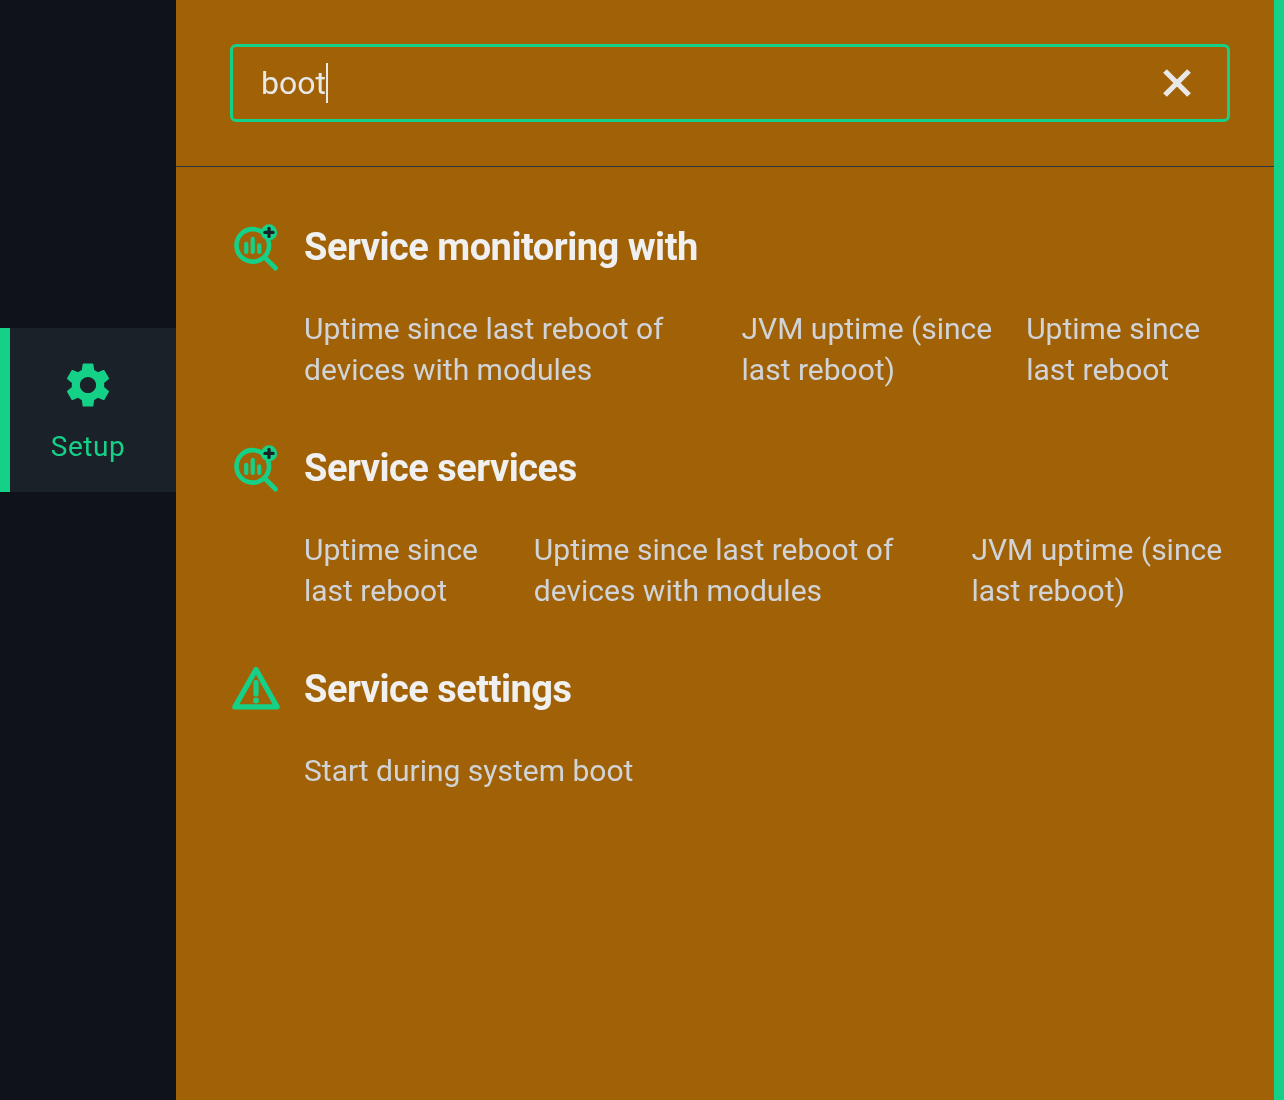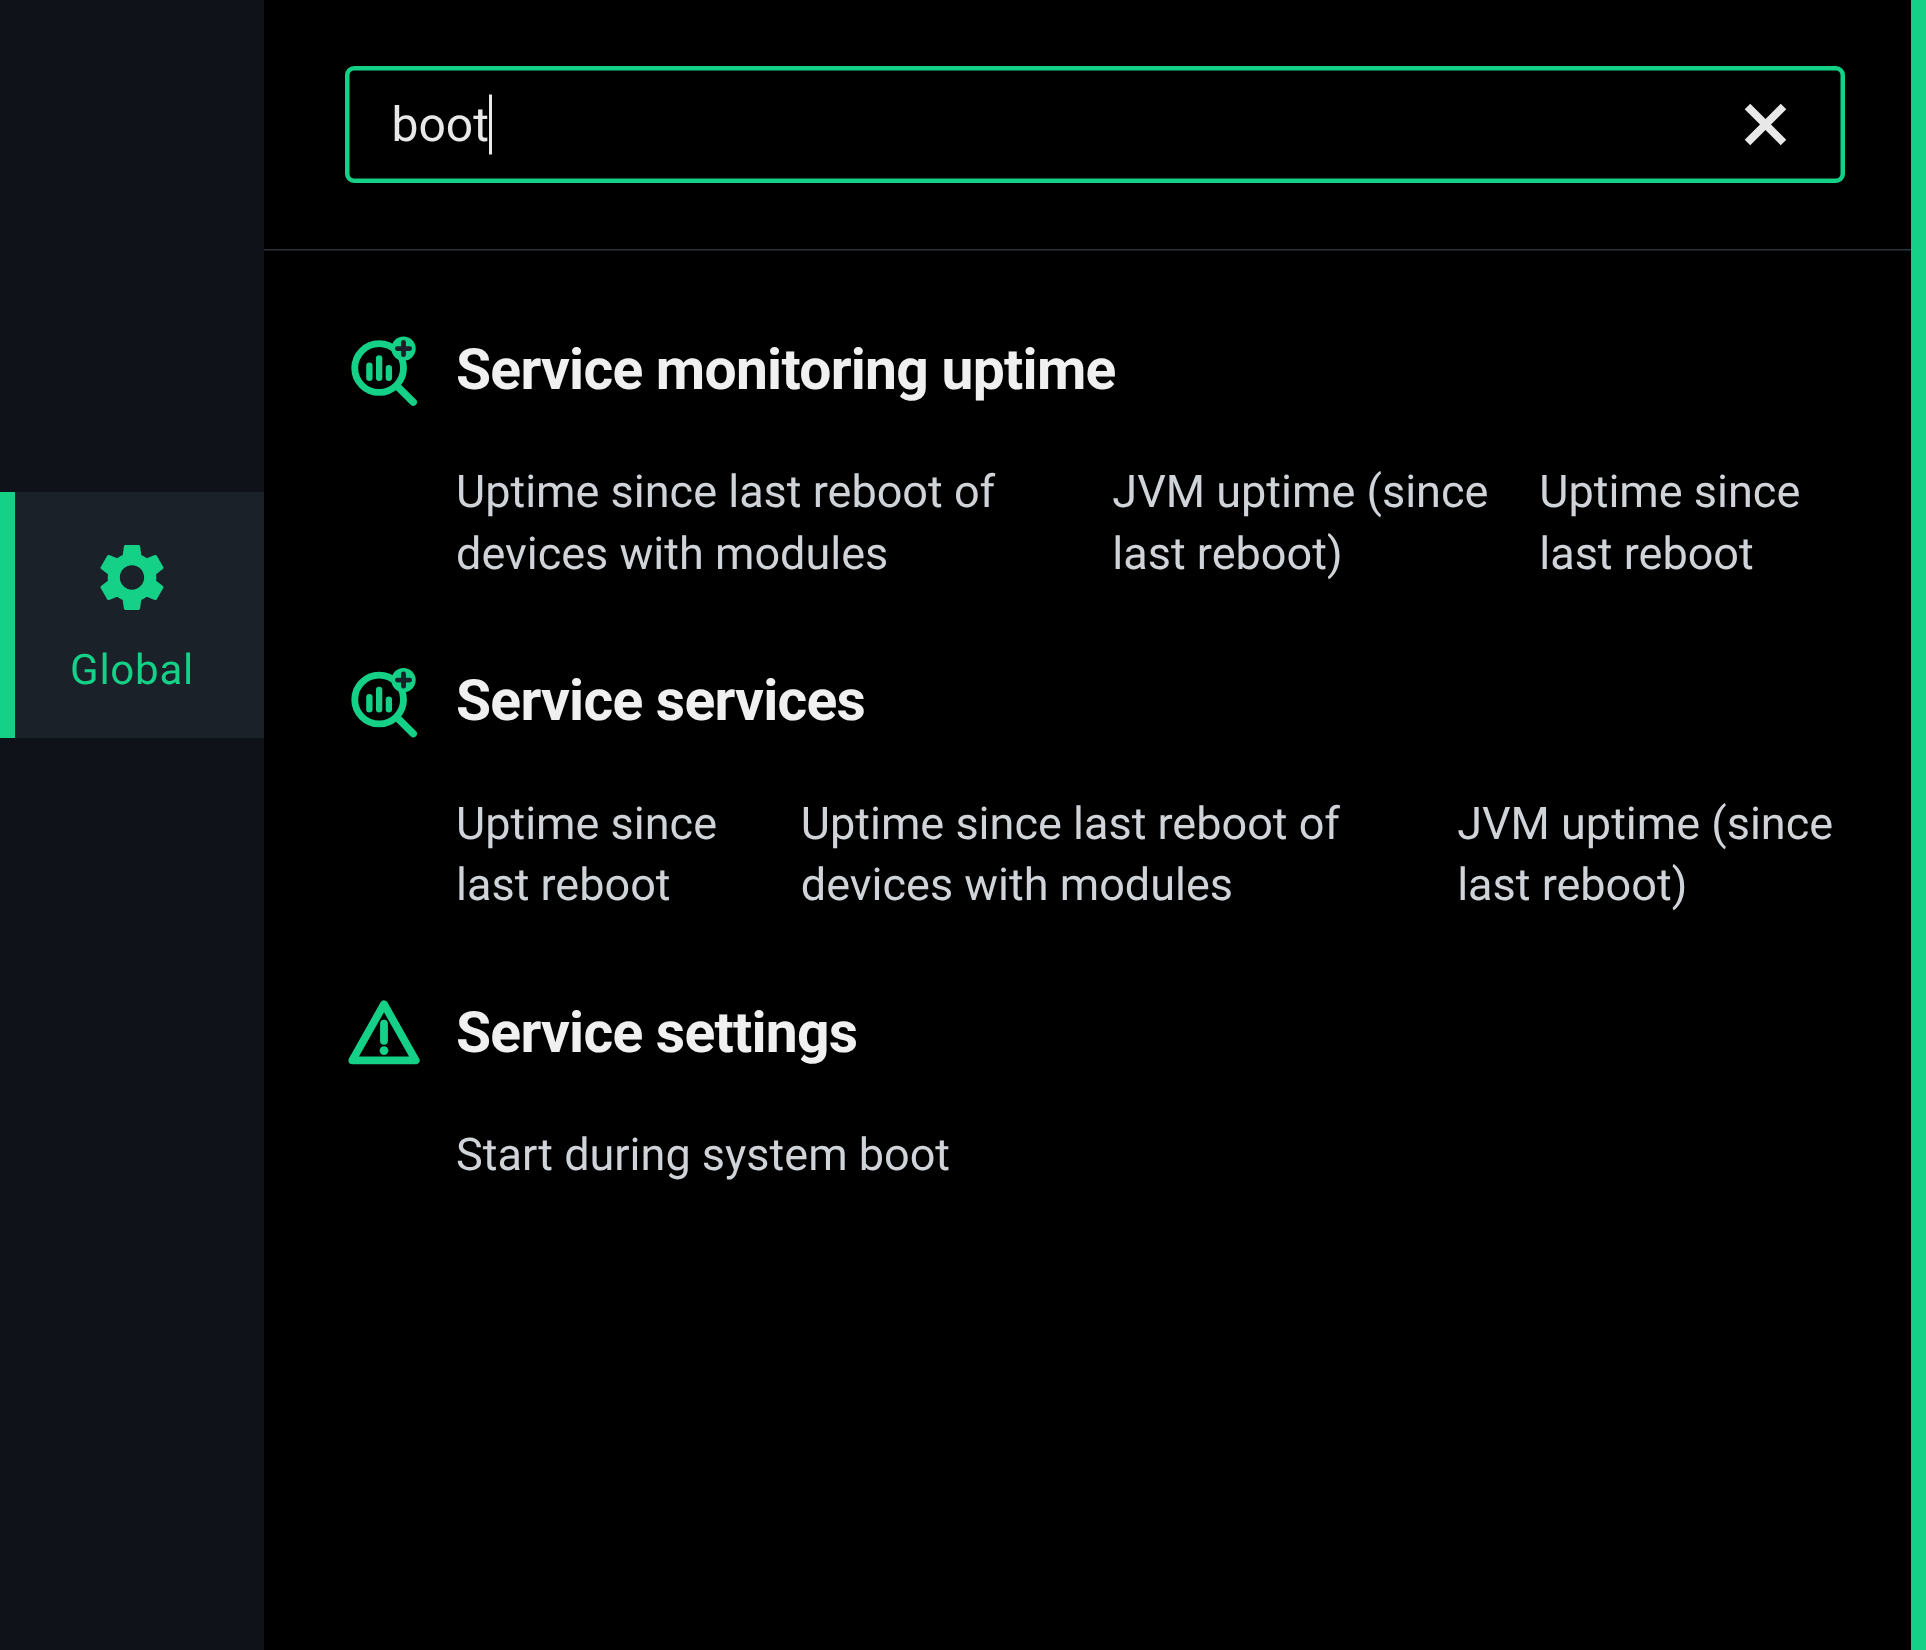--- a/index.html
+++ b/index.html
@@ -58,21 +58,21 @@
       font-size: 28px;
       font-weight: 400;
       letter-spacing: 0.5px;
     }
     .main {
       position: absolute;
       left: 176px;
       top: 0;
       right: 0;
       height: 100%;
-      background: #000000;
+      background: #a16207;
     }
     .accent-right {
       position: absolute;
       right: 0;
       top: 0;
       width: 10px;
       height: 100%;
       background: #15d188;
     }
     .search-area {
@@ -193,21 +193,21 @@
   </style>
 </head>
 <body>
 
 <div class="sidebar">
   <div class="sidebar-upper"></div>
   <div class="sidebar-item-setup">
     <svg class="gear-icon" viewBox="0 0 24 24">
       <path d="M19.14,12.94c0.04-0.3,0.06-0.61,0.06-0.94c0-0.32-0.02-0.64-0.07-0.94l2.03-1.58c0.18-0.14,0.23-0.41,0.12-0.61 l-1.92-3.32c-0.12-0.22-0.37-0.29-0.59-0.22l-2.39,0.96c-0.5-0.38-1.03-0.7-1.62-0.94L14.4,2.81c-0.04-0.24-0.24-0.41-0.48-0.41 h-3.84c-0.24,0-0.43,0.17-0.47,0.41L9.25,5.35C8.66,5.59,8.12,5.92,7.63,6.29L5.24,5.33c-0.22-0.08-0.47,0-0.59,0.22L2.74,8.87 C2.62,9.08,2.66,9.34,2.86,9.48l2.03,1.58C4.84,11.36,4.8,11.69,4.8,12s0.02,0.64,0.07,0.94l-2.03,1.58 c-0.18,0.14-0.23,0.41-0.12,0.61l1.92,3.32c0.12,0.22,0.37,0.29,0.59,0.22l2.39-0.96c0.5,0.38,1.03,0.7,1.62,0.94l0.36,2.54 c0.05,0.24,0.24,0.41,0.48,0.41h3.84c0.24,0,0.44-0.17,0.47-0.41l0.36-2.54c0.59-0.24,1.13-0.56,1.62-0.94l2.39,0.96 c0.22,0.08,0.47,0,0.59-0.22l1.92-3.32c0.12-0.22,0.07-0.47-0.12-0.61L19.14,12.94z M12,15.6c-1.98,0-3.6-1.62-3.6-3.6 s1.62-3.6,3.6-3.6s3.6,1.62,3.6,3.6S13.98,15.6,12,15.6z"></path>
     </svg>
-    <span class="sidebar-label">Global</span>
+    <span class="sidebar-label">Setup</span>
   </div>
 </div>
 
 <div class="main">
   <div class="search-area">
     <div class="search-box">
       <div class="search-text-wrap">
         <span>boot</span>
           <span class="search-cursor"></span>
       </div>
@@ -227,21 +227,21 @@
         <svg class="section-icon magnify-chart-icon" viewBox="0 0 32 32">
           <circle class="lens" cx="14" cy="15" r="10"></circle>
           <line class="handle" x1="22" y1="23" x2="28" y2="29"></line>
           <line class="bar" x1="10" y1="19" x2="10" y2="14"></line>
           <line class="bar" x1="14" y1="19" x2="14" y2="11"></line>
           <line class="bar" x1="18" y1="19" x2="18" y2="15"></line>
           <circle class="plus-bg" cx="24" cy="7" r="5"></circle>
           <line class="plus" x1="24" y1="4.5" x2="24" y2="9.5"></line>
           <line class="plus" x1="21.5" y1="7" x2="26.5" y2="7"></line>
         </svg>
-        <span class="section-title">Service monitoring uptime</span>
+        <span class="section-title">Service monitoring with</span>
       </div>
       <div class="section-items">
         <div class="section-link">Uptime since last reboot of devices with modules</div>
         <div class="section-link">JVM uptime (since last reboot)</div>
         <div class="section-link">Uptime since last reboot</div>
       </div>
     </div>
 
     <div class="section">
       <div class="section-header">

